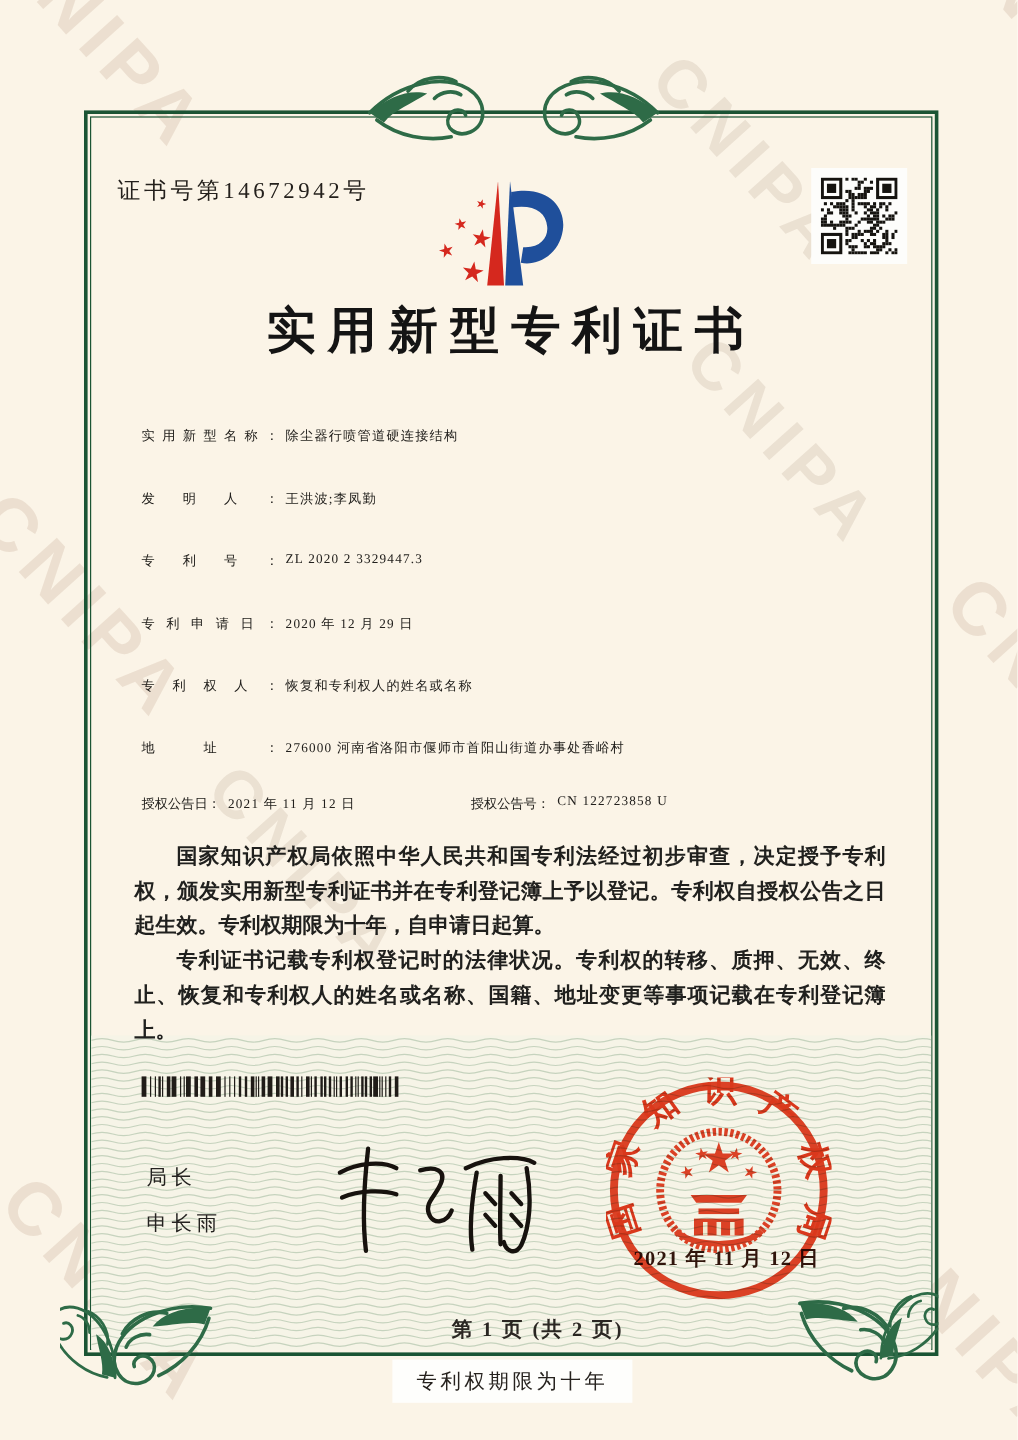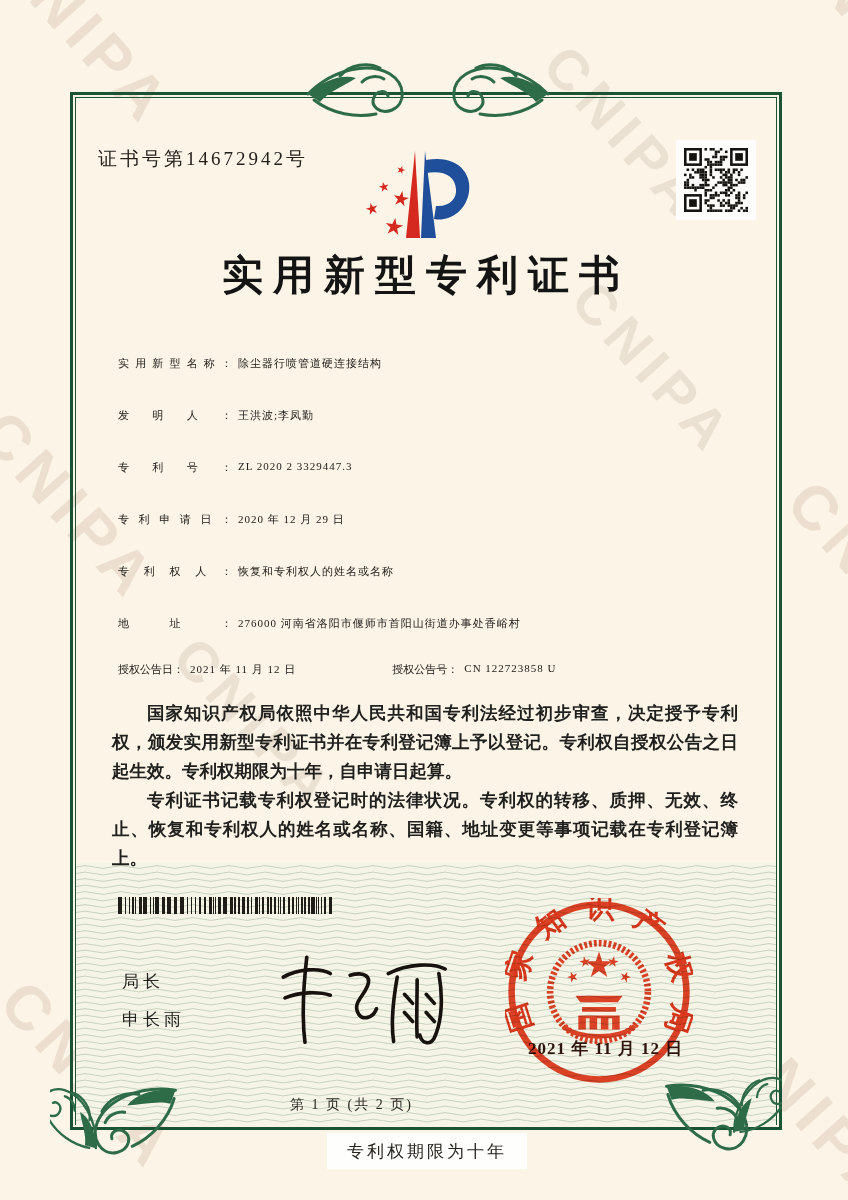--- a/index.html
+++ b/index.html
@@ -60,22 +60,22 @@
   .barcode{ left:118px; top:897px; width:218px; height:17px; z-index:3; position:absolute;}
   .barcode div{ position:absolute; top:0; height:17px; background:#201c18;}
   .sig-title{ left:122px; top:970px; font-size:17px; letter-spacing:4px; color:#242220;}
   .sig-name{ left:122px; top:1008px; font-size:17px; letter-spacing:4px; color:#242220;}
   .handsig{ left:252px; top:950px; z-index:5;}
   .sealwrap{ left:505px; top:898px; z-index:5; mix-blend-mode:multiply;}
   .sealdate{
     left:528px; top:1037px; z-index:4; font-size:17px; font-weight:bold;
     letter-spacing:1px; color:#30150c;
   }
-  .pageinfo{ left:290px; top:1096px; width:230px; text-align:left; font-size:14px;
-    letter-spacing:2px; color:#2a2622; z-index:3;}
+  .pageinfo{ left:290px; top:1096px; width:230px; text-align:right; font-size:17px;
+    letter-spacing:2px; color:#2a2622; z-index:3;font-weight:bold;}
   .notebox{
     left:327px; top:1133px; width:200px; height:36px; background:#fefefc;
     z-index:3; display:flex; align-items:center; justify-content:center;
     font-size:17px; letter-spacing:3px; color:#26221e;
   }
 </style>
 </head>
 <body>
 
 <div class="page">

